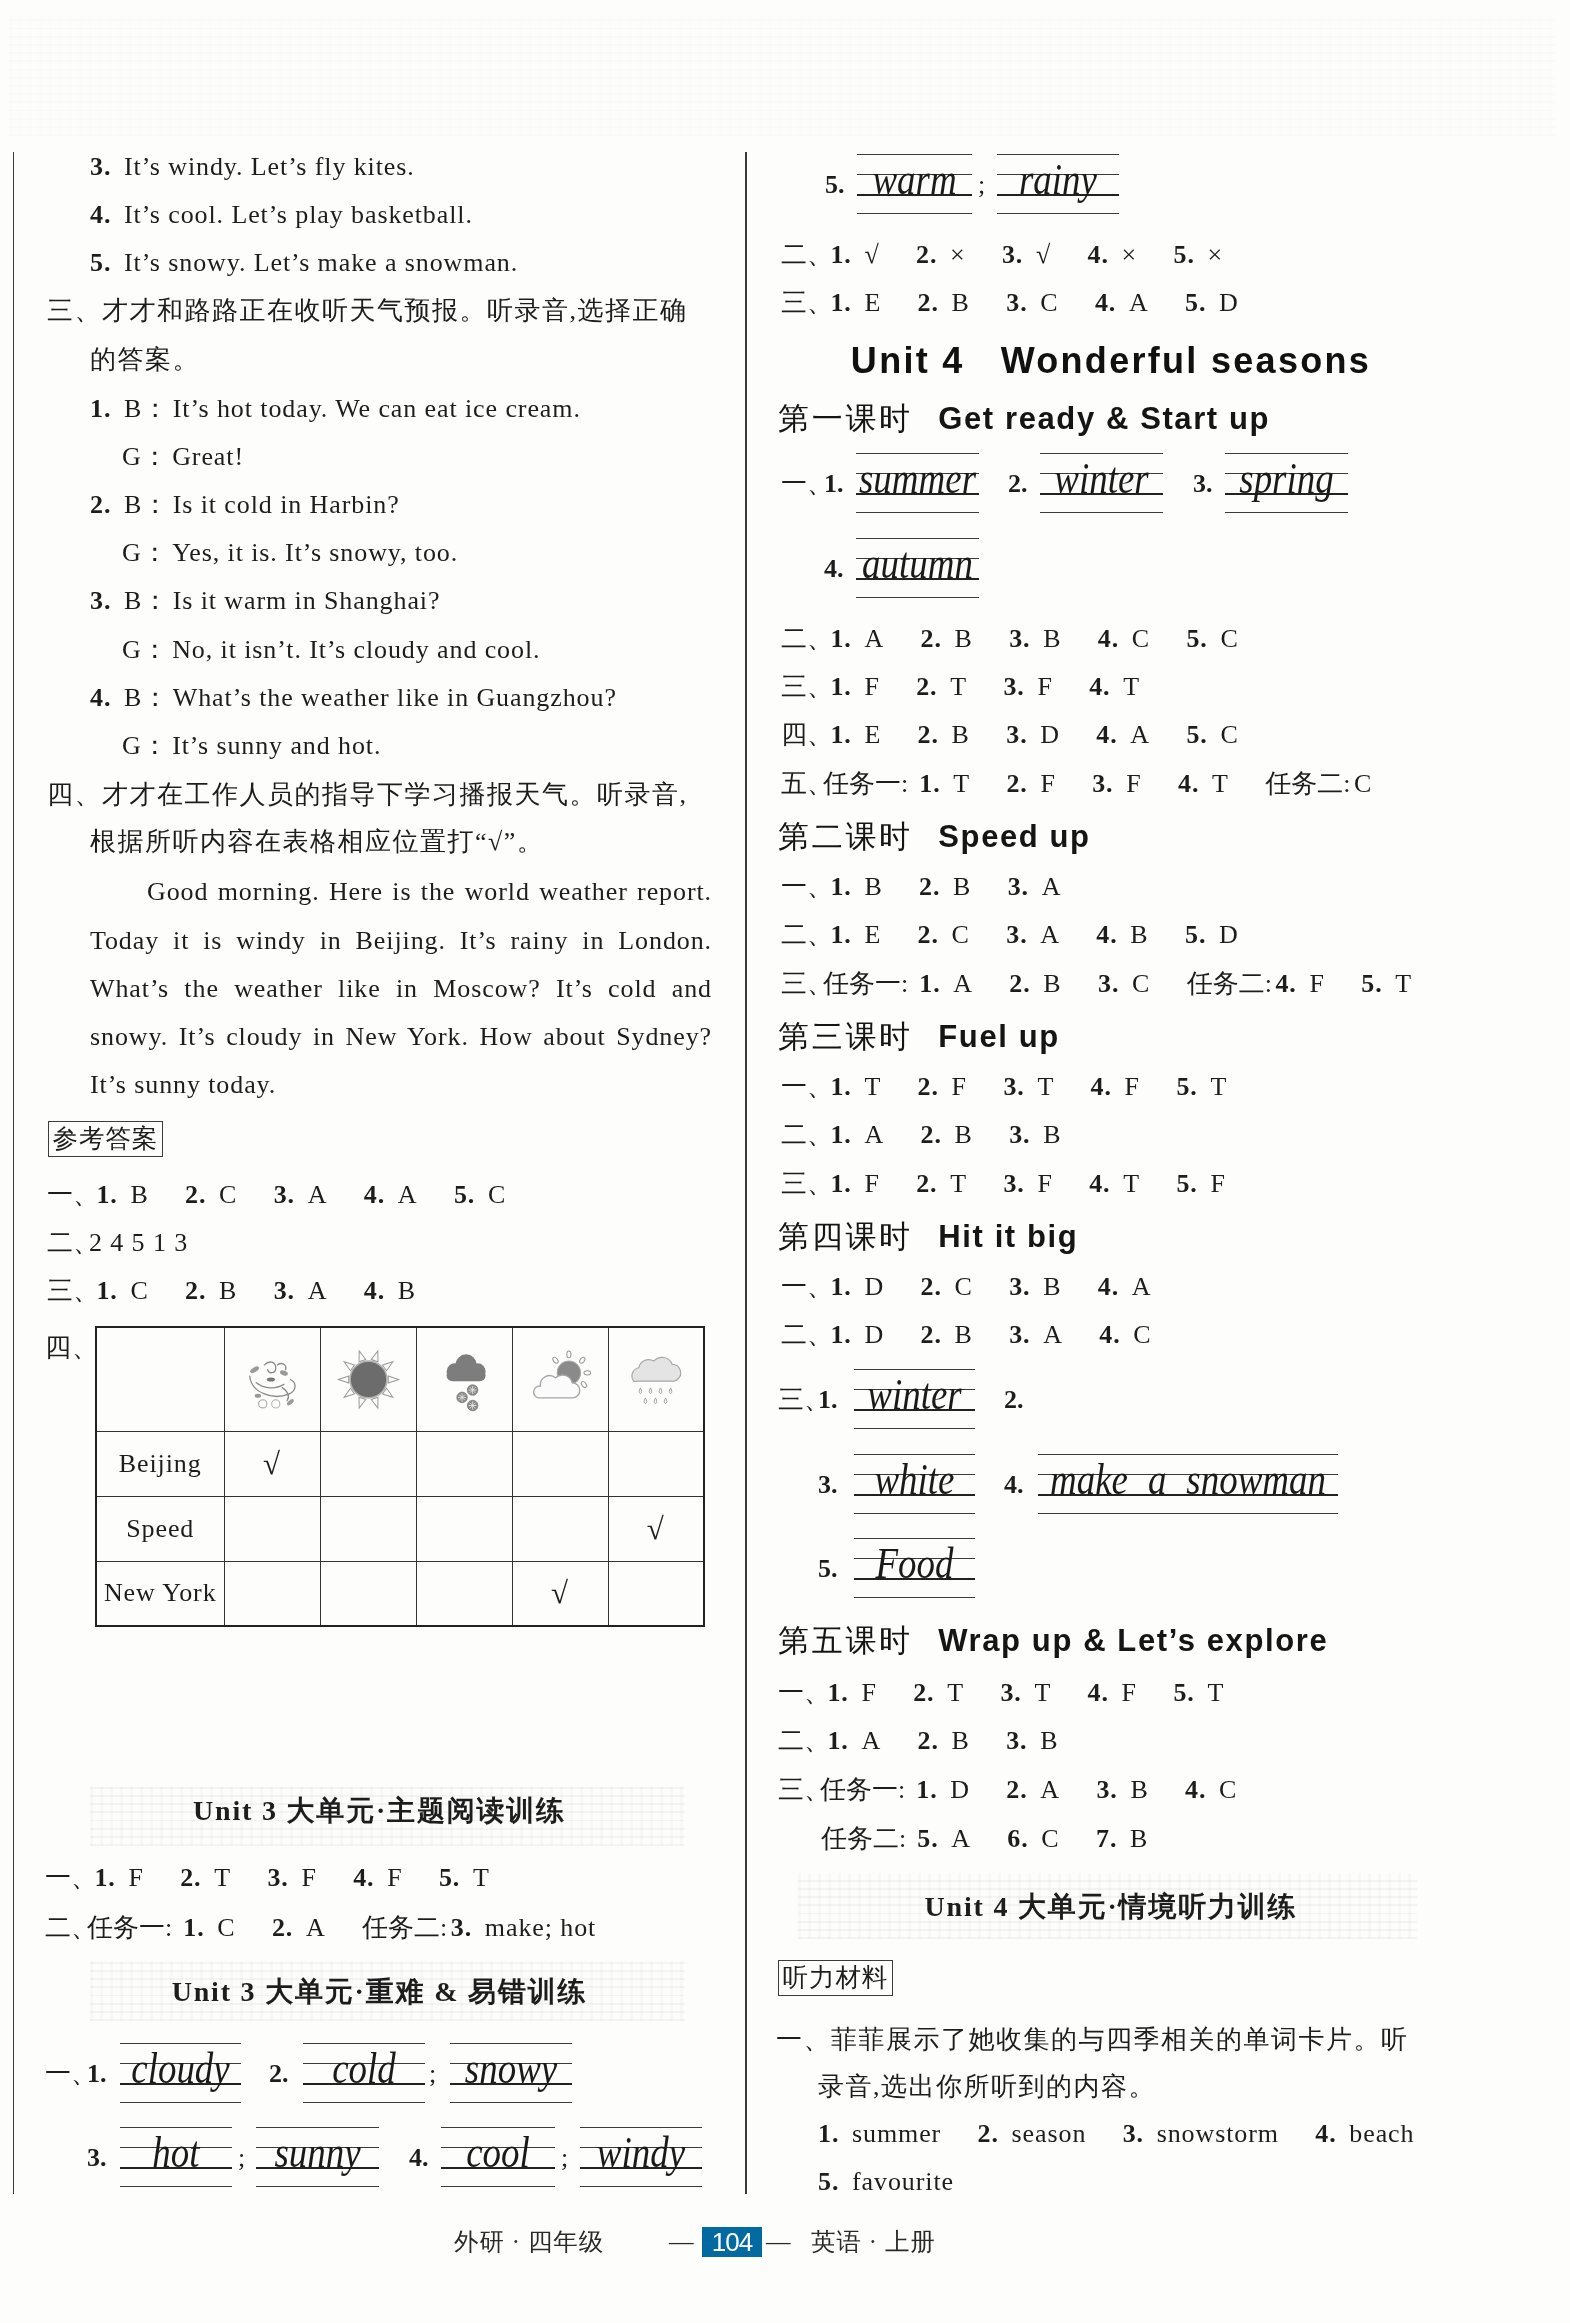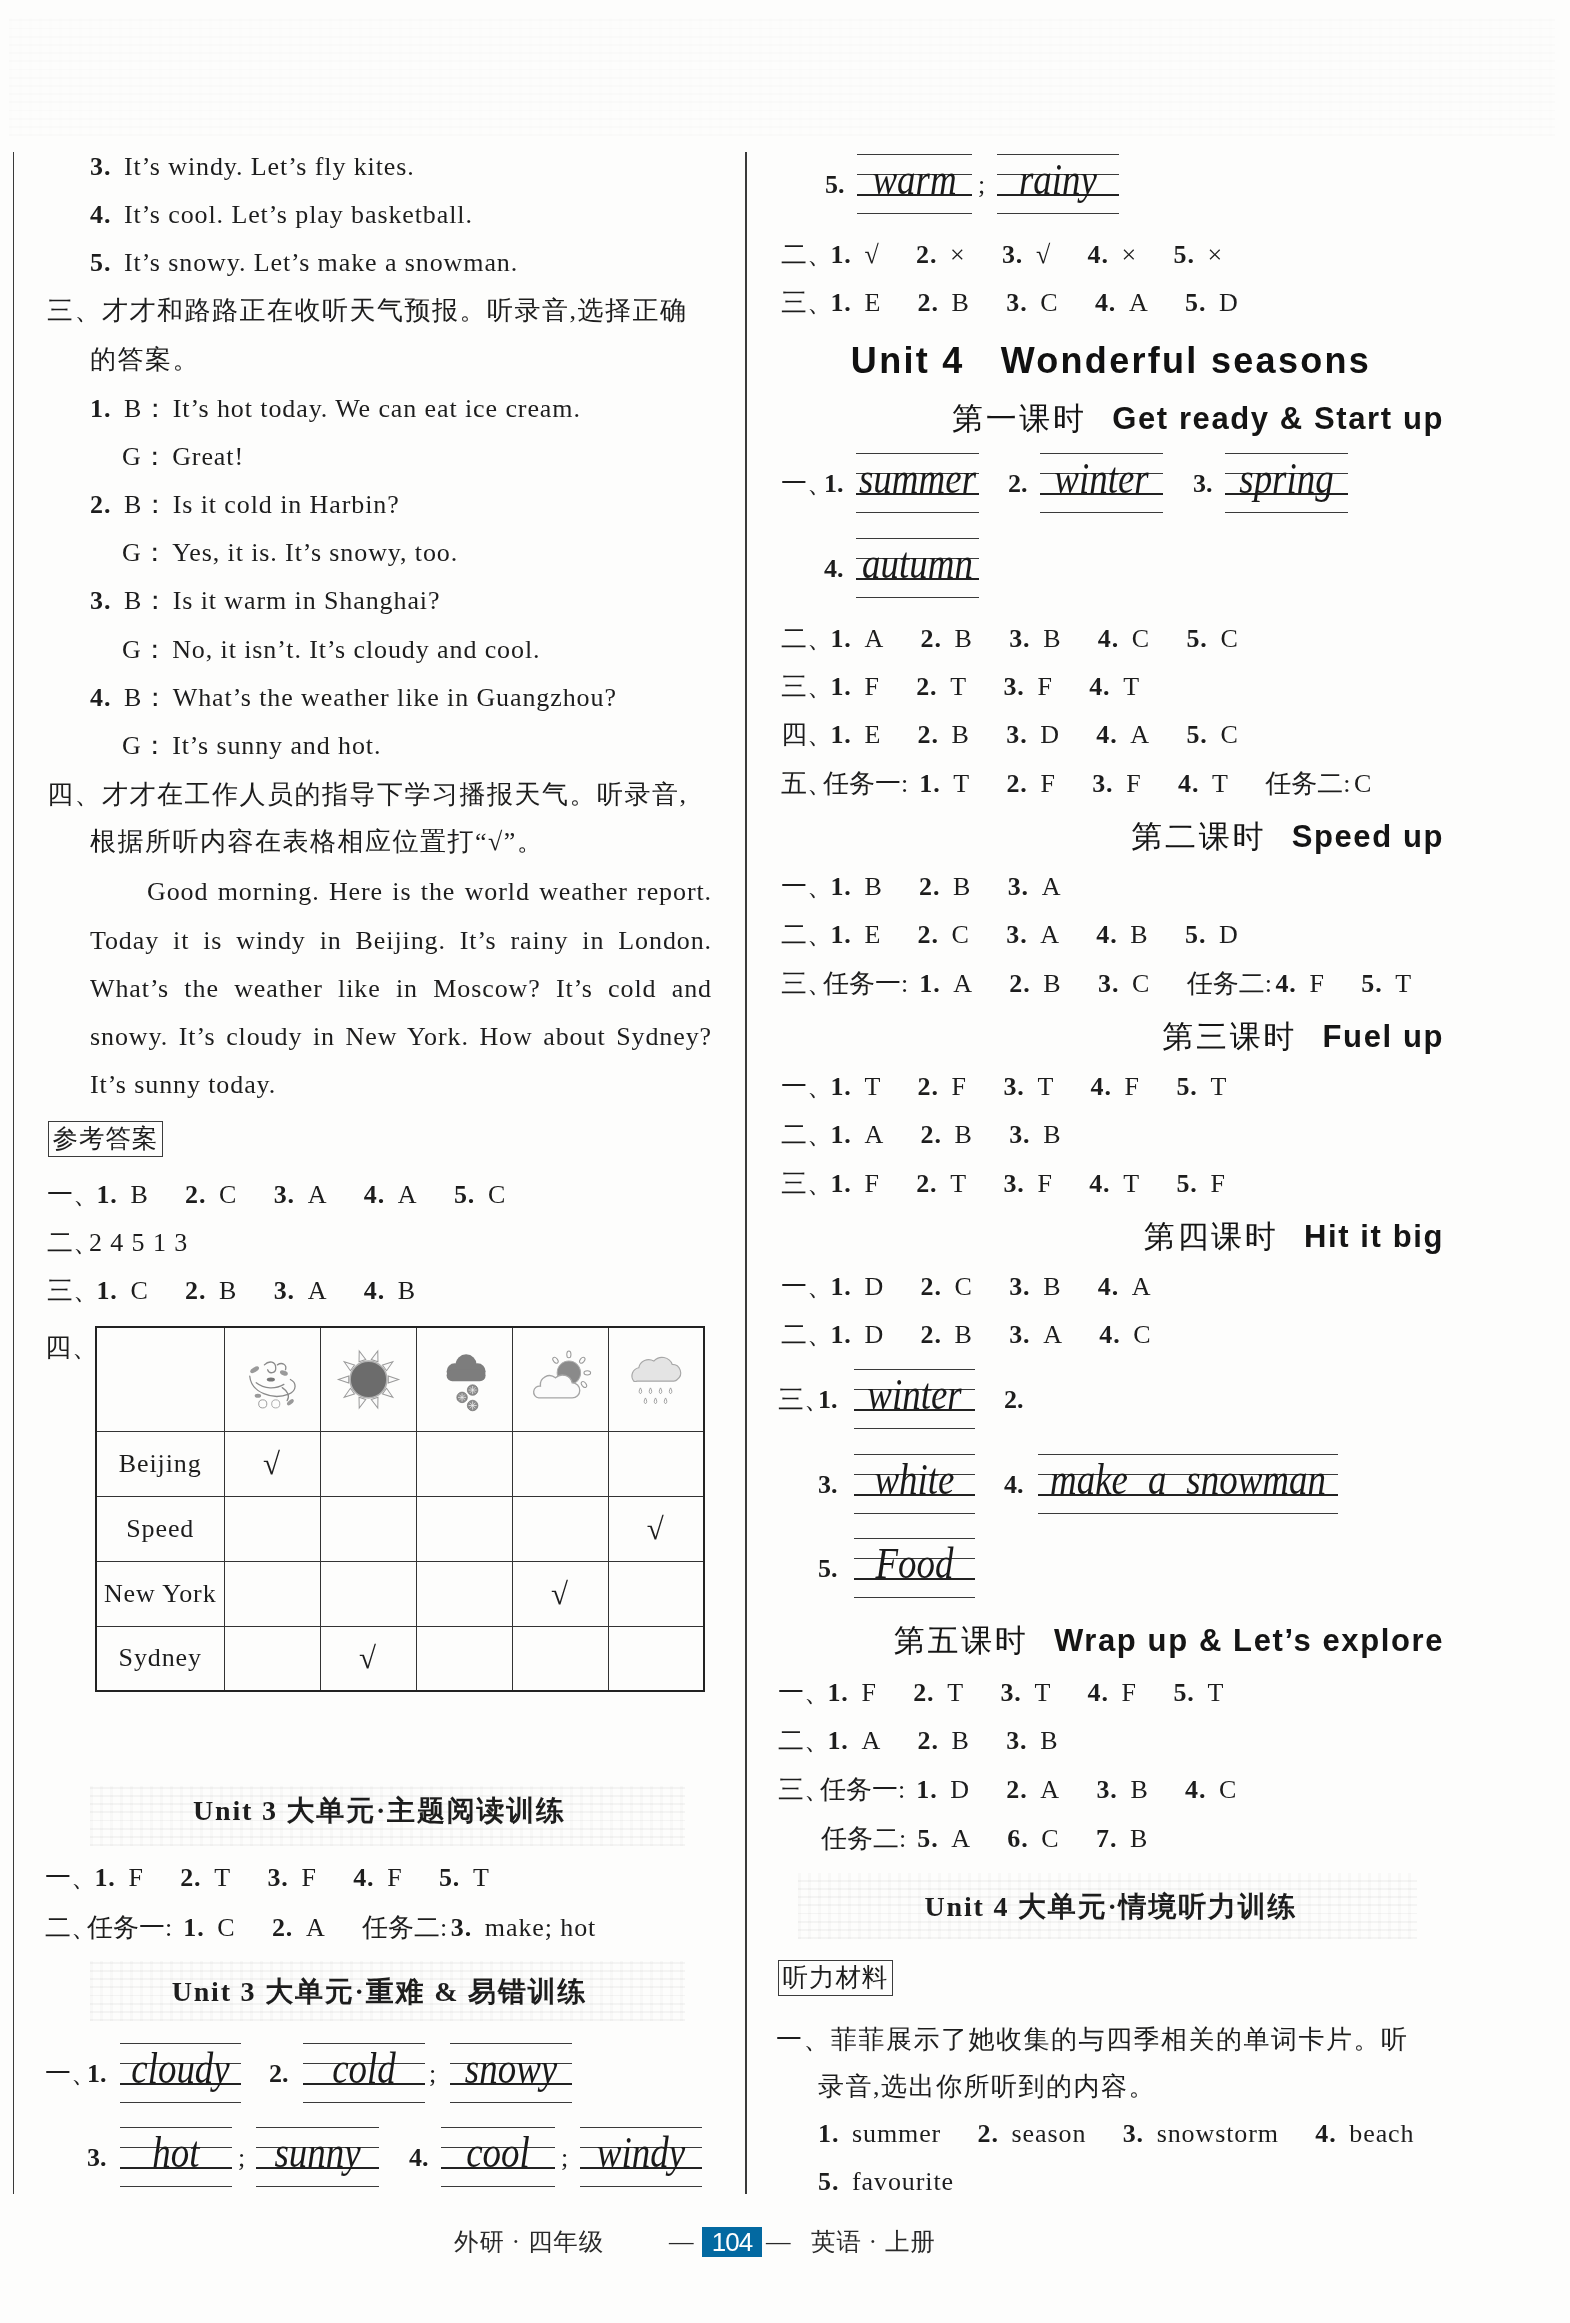--- a/index.html
+++ b/index.html
@@ -12,21 +12,21 @@
   .lab{display:inline-block;width:42px;letter-spacing:0}
   .n{font-weight:bold;margin-right:12.7px}
   .it{display:inline-block;margin-right:29px}
   .task{display:inline-block;margin-right:3.6px;letter-spacing:0}
   .spk{display:inline-block;margin-right:3.6px}
   .just{text-align:justify;text-align-last:justify}
   .box{position:absolute;border:1.5px solid #3c3c3c;height:36px;line-height:34px;font-size:25.5px;padding:0 3.6px;letter-spacing:0.9px;background:#fdfdfc}
   .h-unit3{position:absolute;height:49px;line-height:49px;font-size:28px;font-weight:bold;letter-spacing:1.8px;text-align:center;white-space:nowrap}
   .h-unit4{position:absolute;height:51px;line-height:51px;font-family:"Liberation Sans","DejaVu Sans",sans-serif;font-weight:bold;font-size:36px;letter-spacing:2.3px;text-align:center;white-space:nowrap;color:#111}
   .h-unit4 .u{margin-right:36px}
-  .h-lesson{position:absolute;height:49px;line-height:49px;font-family:"Liberation Sans","DejaVu Sans",sans-serif;font-size:31px;text-align:right;white-space:nowrap;color:#151515}
+  .h-lesson{position:absolute;height:49px;line-height:49px;font-family:"Liberation Sans","DejaVu Sans",sans-serif;font-size:31px;text-align:left;white-space:nowrap;color:#151515}
   .h-lesson .cnp{font-weight:normal;letter-spacing:2.7px;margin-right:25.5px}
   .h-lesson .enp{font-weight:bold;letter-spacing:1.6px}
   
   .wrow{position:absolute;left:0;width:1570px;height:60px}
   .wtxt{position:absolute;top:18px;font-size:26px;line-height:26px;white-space:nowrap}
   .blank{position:absolute;top:0;height:60px}
   .blank i{position:absolute;left:0;right:0;height:0.9px;background:#3a3a3a}
   .blank .l1{top:0}
   .blank .l2{top:20px}
   .blank .l3{top:40px;height:1.8px;background:#222}
@@ -210,28 +210,20 @@
     <td class="mk">√</td>
   </tr>
   <tr class="row">
     <td class="c0">New York</td>
     <td class="mk"></td>
     <td class="mk"></td>
     <td class="mk"></td>
     <td class="mk">√</td>
     <td class="mk"></td>
   </tr>
-  <tr class="row">
-    <td class="c0">Sydney</td>
-    <td class="mk"></td>
-    <td class="mk">√</td>
-    <td class="mk"></td>
-    <td class="mk"></td>
-    <td class="mk"></td>
-  </tr>
 </tbody>
   </table>
 
 <div class="h-unit3" style="top:1786px;left:47px;width:665px">Unit 3 大单元·主题阅读训练</div>
 <div class="ln" style="top:1853px;left:45px">
   <span class="lab">一、</span>
   <span class="it"><b class="n">1.</b><span>F</span></span>
   <span class="it"><b class="n">2.</b><span>T</span></span>
   <span class="it"><b class="n">3.</b><span>F</span></span>
   <span class="it"><b class="n">4.</b><span>F</span></span>

